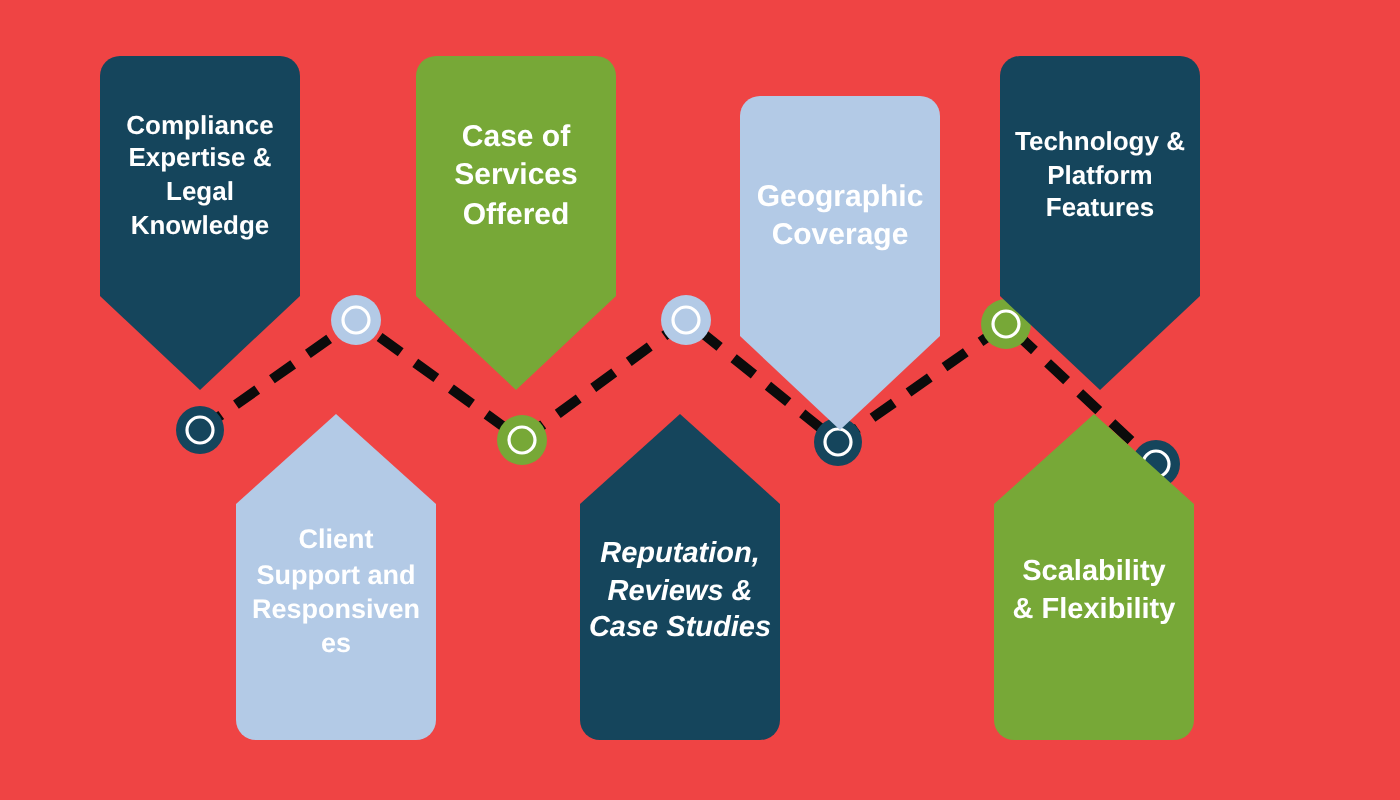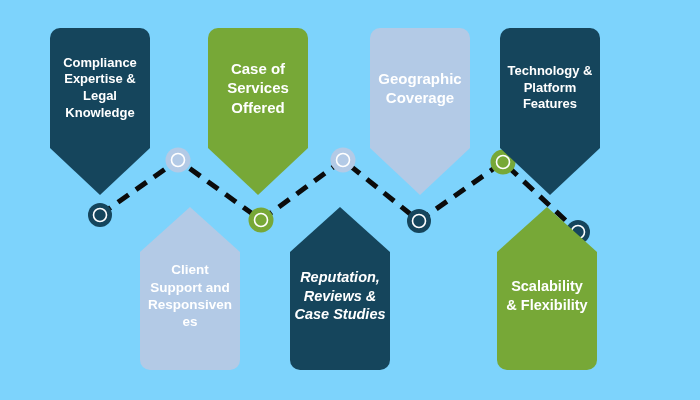--- a/index.html
+++ b/index.html
@@ -1,21 +1,21 @@
 <!DOCTYPE html>
 <html><head>
 <meta charset="utf-8">
 <style>
   html, body { margin: 0; padding: 0; }
   body { background: #ffffff; font-family: "Liberation Sans", sans-serif; }
   .stage {
     position: relative;
     width: 700px;
     height: 400px;
-    background: #7dd3fc;
+    background: #ef4444;
     overflow: hidden;
   }
   .connector {
     position: absolute;
     left: 0; top: 0;
     width: 700px; height: 400px;
   }
   .banner {
     position: absolute;
     width: 100px;
@@ -43,23 +43,23 @@
     white-space: pre-line;
     line-height: 1.28;
     width: 100%;
   }
   .b1 .label, .b4 .label { font-size: 13px; }
   .b2 .label, .b3 .label { font-size: 15px; }
   .b5 .label { font-size: 13.5px; }
   .b6 .label, .b7 .label { font-size: 14.5px; }
   .b1 { left: 50px; }
   .b2 { left: 208px; }
-  .b3 { left: 370px; }
+  .b3 { left: 370px; margin-top: 20px; }
   .b4 { left: 500px; }
-  .b5 { left: 140px; }
+  .b5 { left: 118px; }
   .b6 { left: 290px; font-style: italic; }
   .b7 { left: 453px; padding-left: 44px; }
 </style>
 </head>
 <body>
 
 <div class="stage">
 
   <svg class="connector" viewBox="0 0 700 400">
     <polyline points="100,215 178,160 261,220 343,160 419,221 503,162 578,232" fill="none" stroke-width="5" stroke-dasharray="13 9" stroke="#0B0B0B"></polyline>

